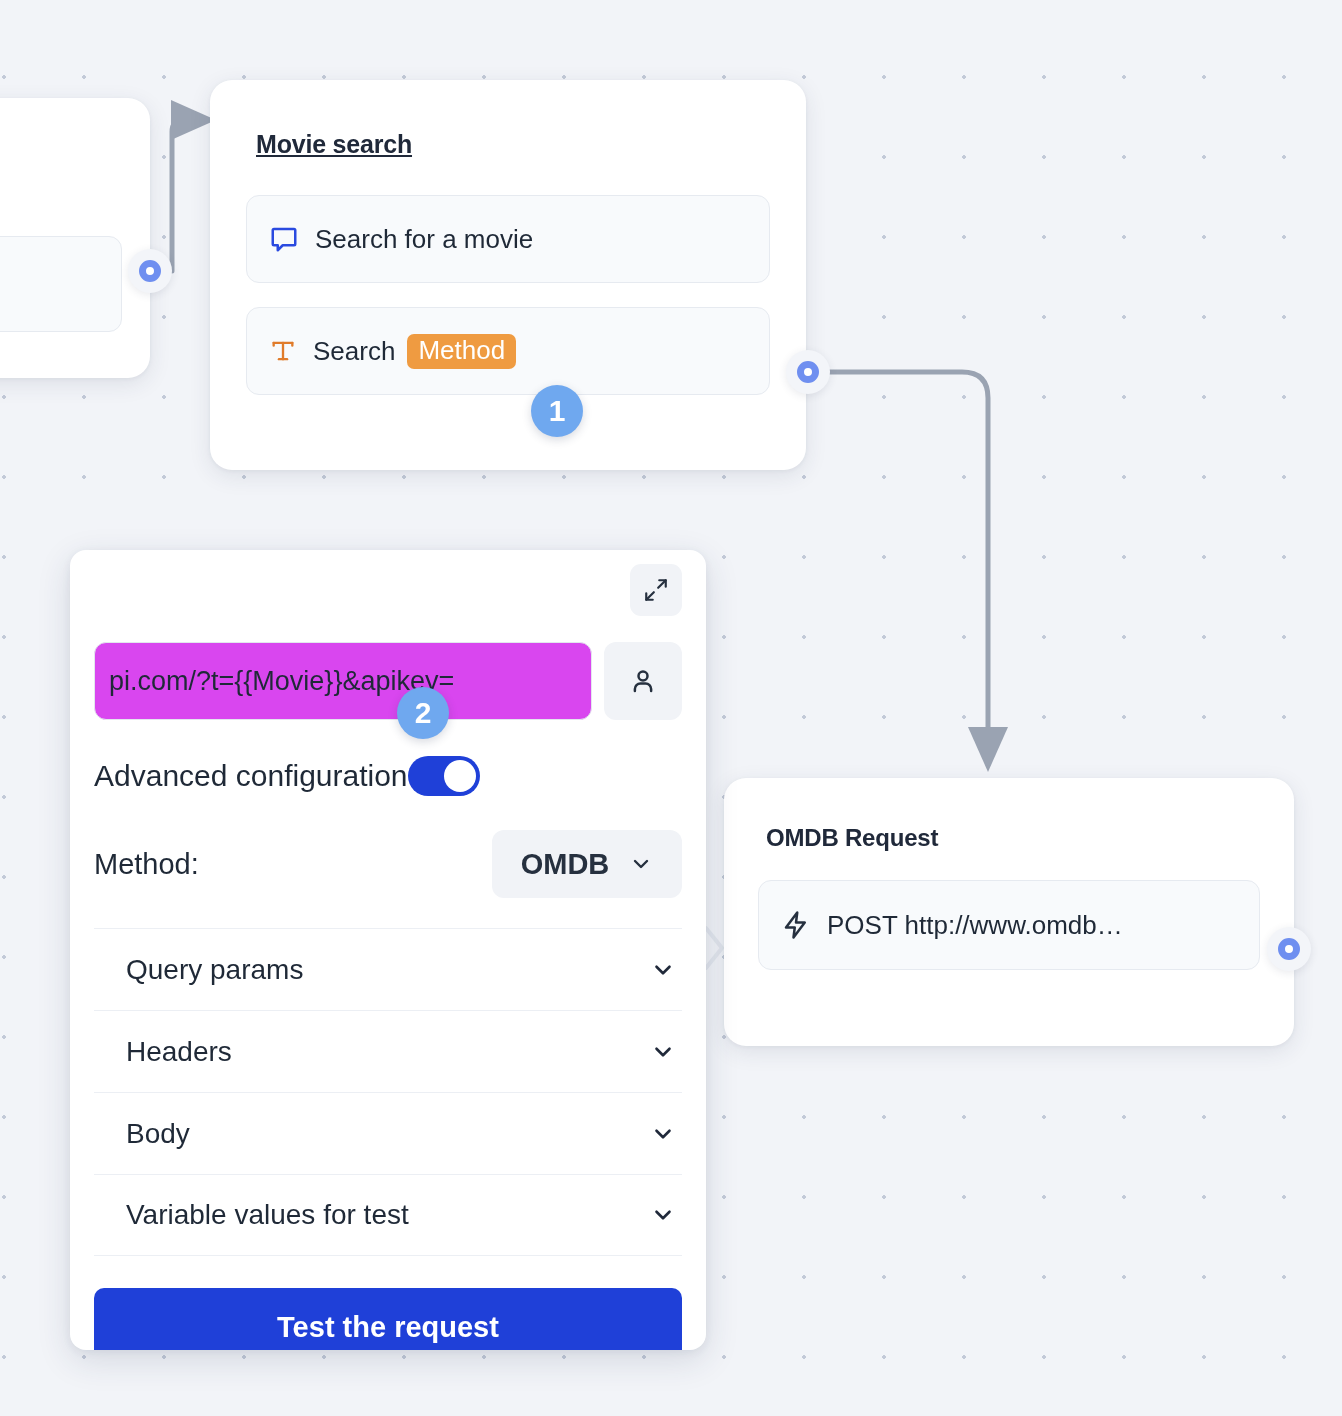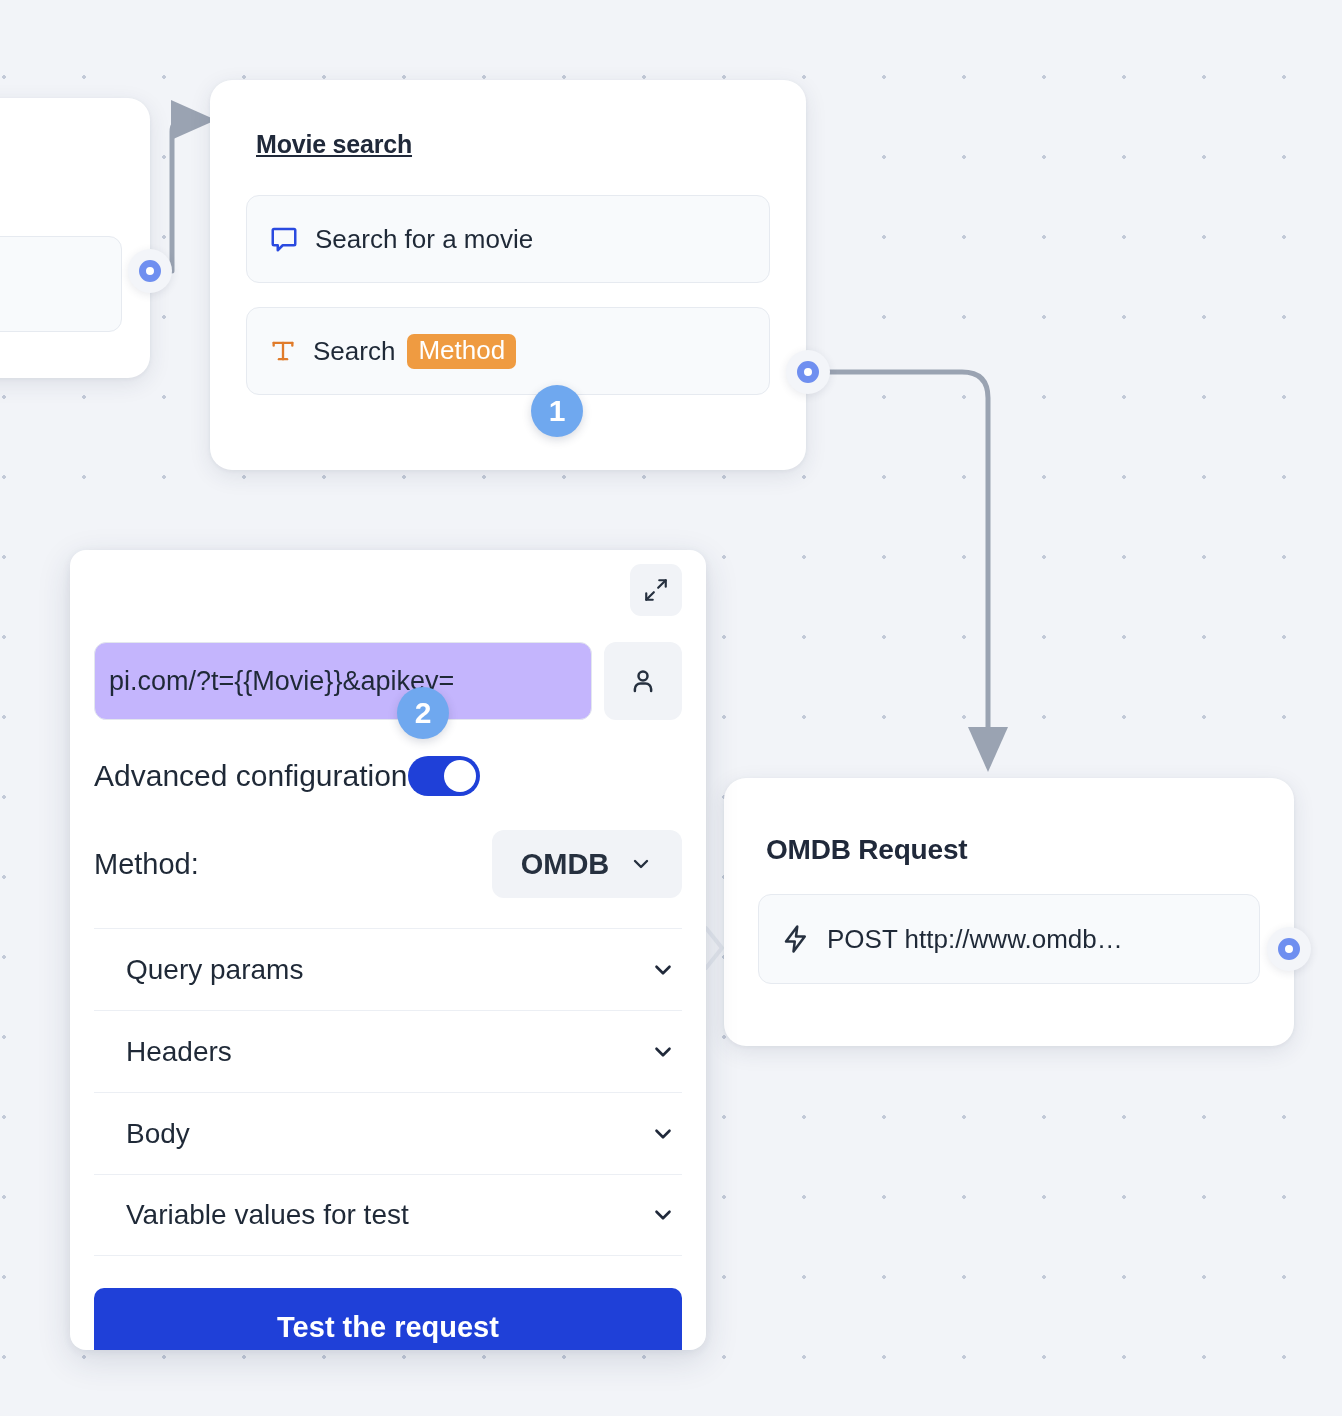--- a/index.html
+++ b/index.html
@@ -74,21 +74,21 @@
   }
 
   
   #node-omdb {
     left: 724px;
     top: 778px;
     width: 570px;
     height: 268px;
     padding: 34px 34px;
   }
-  #node-omdb .node-title { margin: 22px 0 0 8px; font-size: 28px; }
+  #node-omdb .node-title { margin: 12px 0 0 8px; font-size: 24px; }
   #node-omdb .rows { margin-top: 28px; border-radius: 23px; }
   #node-omdb .node-row { height: 90px; }
 
   
   #node-partial {
     left: -150px;
     top: 98px;
     width: 300px;
     height: 280px;
     padding: 28px;
@@ -142,21 +142,21 @@
     cursor: pointer;
   }
   #panel-top { display: flex; justify-content: flex-end; padding-top: 14px; }
 
   #url-row { display: flex; gap: 12px; margin-top: 26px; }
   #url-input {
     flex: 1;
     height: 78px;
     border: 1px solid #e3e7ee;
     border-radius: 12px;
-    background: #c4b5fd;
+    background: #d946ef;
     font-family: "Liberation Sans", sans-serif;
     font-size: 27px;
     color: #1f2937;
     padding: 0 14px;
     outline: none;
   }
   #url-row .icon-btn { width: 78px; height: 78px; border-radius: 12px; }
 
   #adv-row {
     display: flex; align-items: center; justify-content: flex-start;

